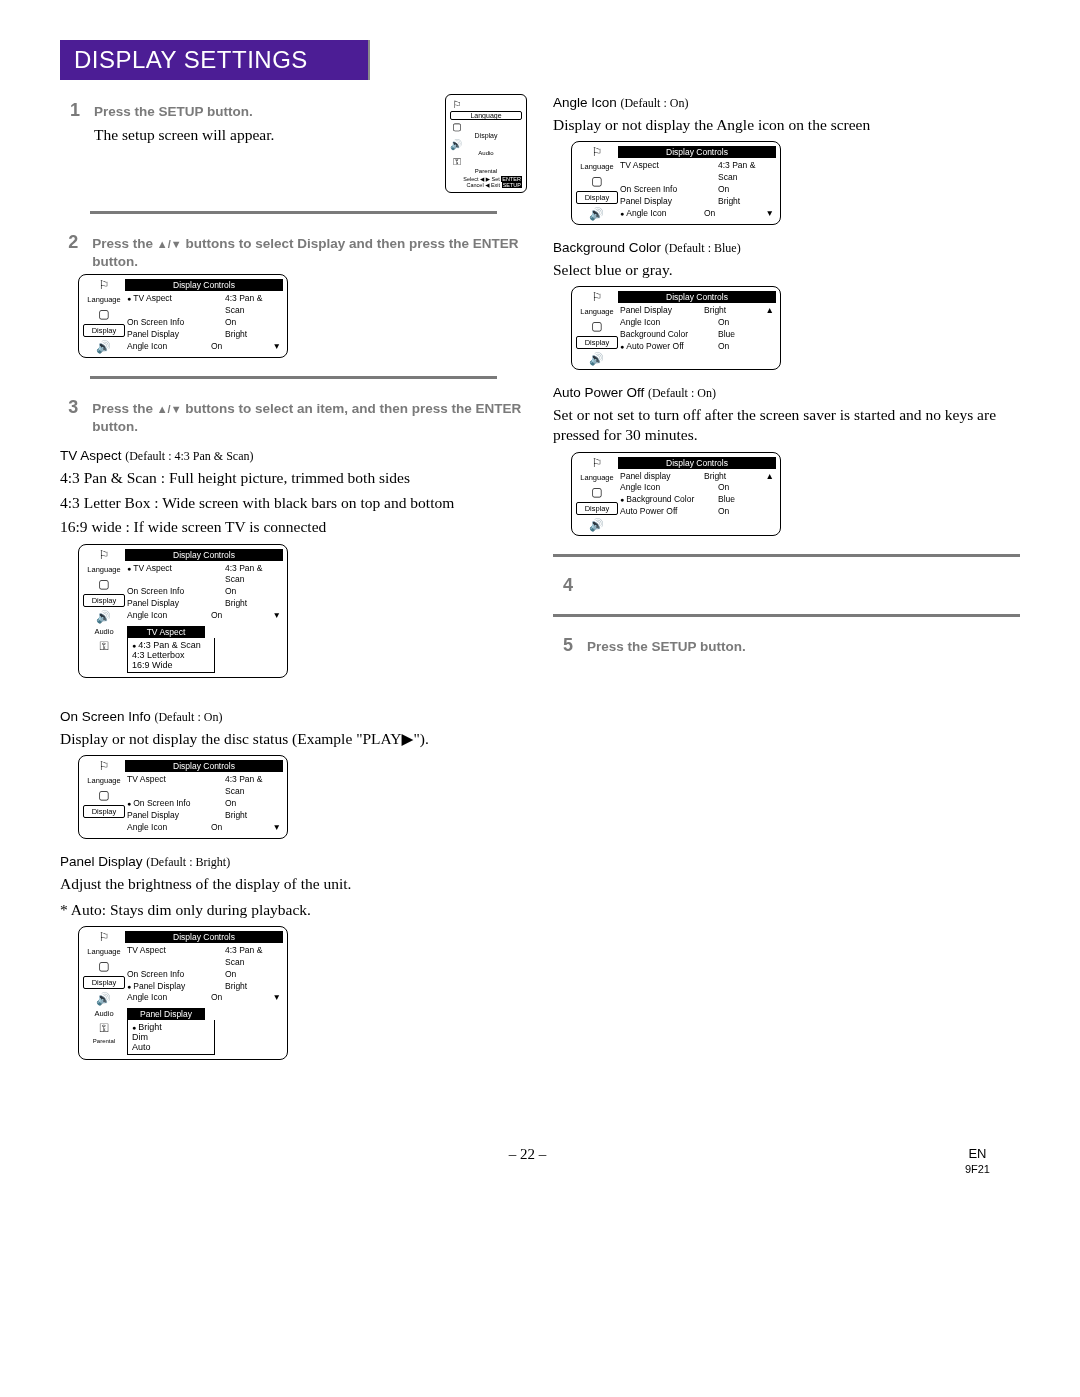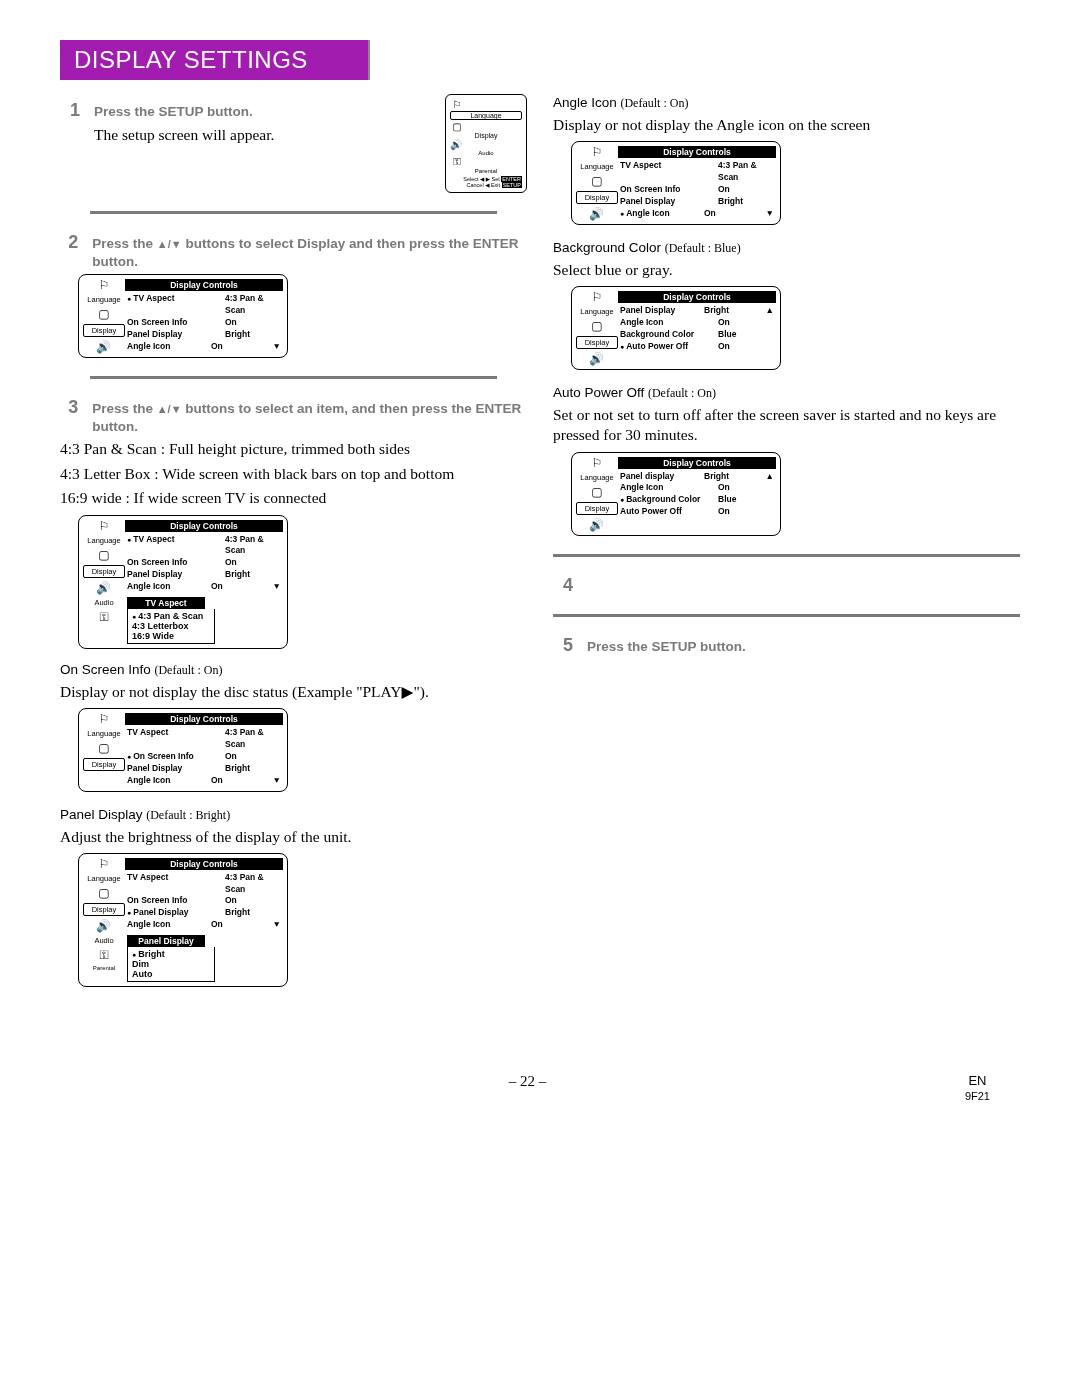--- a/index.html
+++ b/index.html
@@ -4,21 +4,21 @@
 <style>
   body {
     margin: 0;
     padding: 40px 60px;
     font-family: "Times New Roman", serif;
     background: #fff;
     color: #000;
     font-size: 14.5px;
   }
   .header-bar {
-    background: #a21caf;
+    background: #4c1d95;
     color: #fff;
     font-family: Helvetica, Arial, sans-serif;
     font-weight: 500;
     padding: 6px 14px 6px 14px;
     letter-spacing: .5px;
     font-size: 24px;
     margin-bottom: 14px;
     width: 280px;
     border-right: 2px solid #8a8a8a;
   }
@@ -100,21 +100,20 @@
   .osd .side .lbl {
     font-size: 7.5px;
   }
   .osd .side .sel {
     border: 1px solid #000;
     border-radius: 2px;
     padding: 1px 1px;
   }
   .osd .menu {
     flex: 1;
-    font-weight: bold;
   }
   .osd .menu-title {
     background: #000;
     color: #fff;
     text-align: center;
     padding: 1px 2px;
     font-size: 8.5px;
     margin-bottom: 2px;
   }
   .osd .row {
@@ -261,20 +260,24 @@
 
     <div class="rule"></div>
 
     <div class="step">
       <div class="step-num">3</div>
       <div class="step-text">
         <span>Press the </span><span class="arrow-pair">▲/▼</span><span> buttons to select an item, and then press the ENTER button.</span>
       </div>
     </div>
 
+    <div style="margin-top:12px">
+      <span class="small-label">TV Aspect</span>
+      <span class="small-default">(Default : 4:3 Pan &amp; Scan)</span>
+    </div>
     <div class="body-text">4:3 Pan &amp; Scan : Full height picture, trimmed both sides</div>
     <div class="body-text" style="line-height:1.1">4:3 Letter Box : Wide screen with black bars on top and bottom</div>
     <div class="body-text">16:9 wide : If wide screen TV is connected</div>
 
     <div class="osd osd-wide">
       <div class="side">
         <div class="icn">⚐</div>
         <div class="lbl">Language</div>
         <div class="icn">▢</div>
         <div class="lbl sel">Display</div>
@@ -305,21 +308,21 @@
           <div class="sub-title">TV Aspect</div>
           <div class="sub-body">
             <div class="dot">4:3 Pan &amp; Scan</div>
             <div>4:3 Letterbox</div>
             <div>16:9 Wide</div>
           </div>
         </div>
       </div>
     </div>
 
-    <div style="margin-top:12px">
+    <div style="margin-top:30px">
       <span class="small-label">On Screen Info</span>
       <span class="small-default">(Default : On)</span>
     </div>
     <div class="body-text">Display or not display the disc status (Example "PLAY▶").</div>
 
     <div class="osd osd-wide">
       <div class="side">
         <div class="icn">⚐</div>
         <div class="lbl">Language</div>
         <div class="icn">▢</div>
@@ -345,20 +348,21 @@
             <span class="arr">▼</span>
           </div>
       </div>
     </div>
 
     <div style="margin-top:14px">
       <span class="small-label">Panel Display</span>
       <span class="small-default">(Default : Bright)</span>
     </div>
     <div class="body-text">Adjust the brightness of the display of the unit.</div>
+    <div class="body-text">* Auto: Stays dim only during playback.</div>
 
     <div class="osd osd-wide">
       <div class="side">
         <div class="icn">⚐</div>
         <div class="lbl">Language</div>
         <div class="icn">▢</div>
         <div class="lbl sel">Display</div>
         <div class="icn">🔊</div>
         <div class="lbl">Audio</div>
         <div class="icn">⚿</div>

